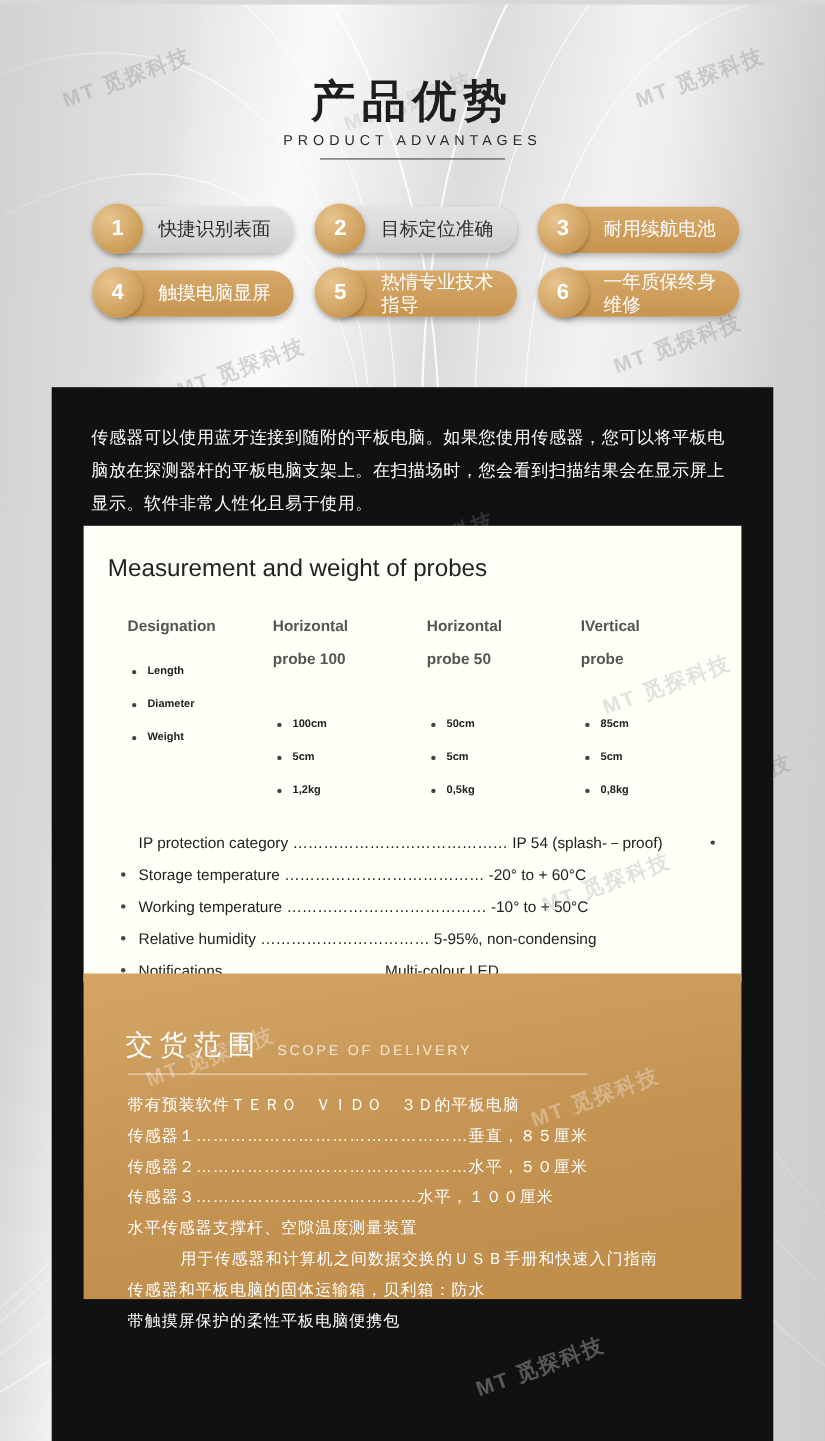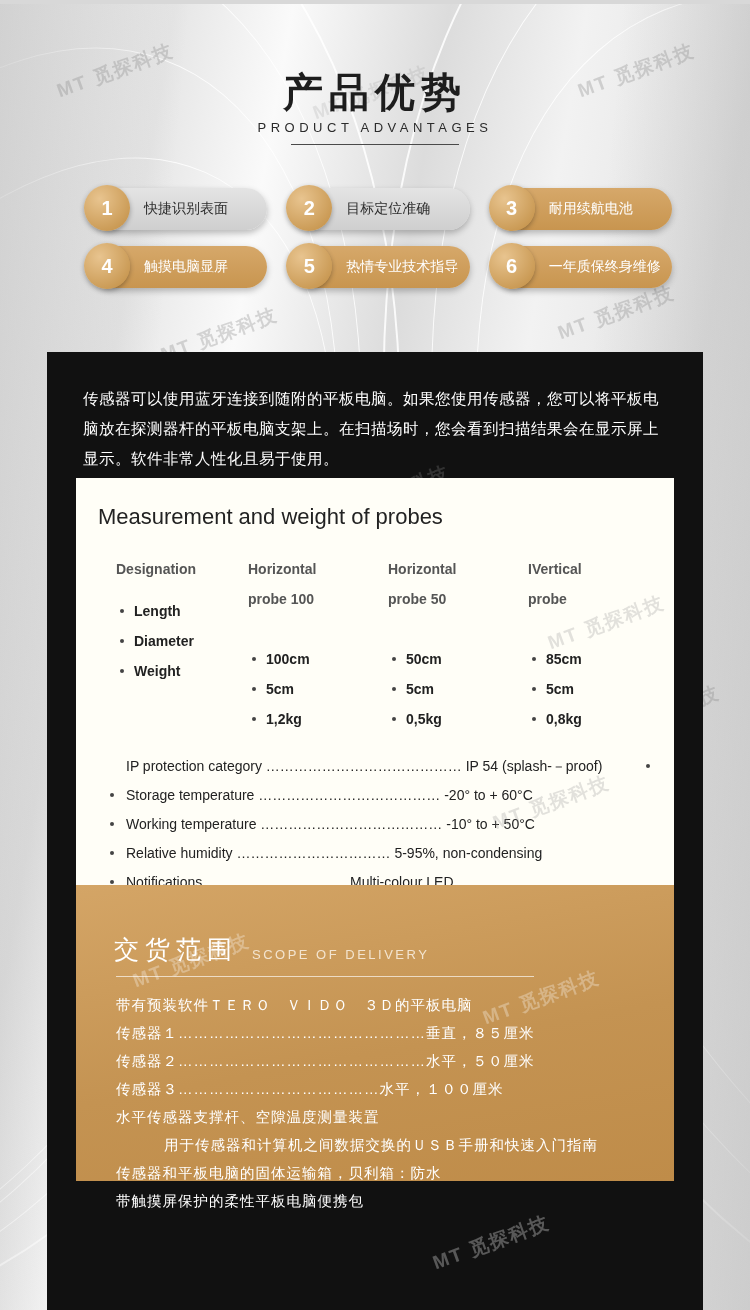--- a/index.html
+++ b/index.html
@@ -40,34 +40,34 @@
   .pills{position:absolute;left:92px;top:188px;width:580px;}
   .pill-row{display:flex;gap:27px;margin-bottom:16px;}
   .pill{position:relative;width:176px;height:42px;border-radius:21px;
         background:linear-gradient(180deg,#e4e4e4 0%,#cfcfcf 100%);
         box-shadow:0 3px 6px rgba(0,0,0,.25);display:flex;align-items:center;}
   .pill.tan{background:linear-gradient(180deg,#d6a86a 0%,#c8954f 100%);}
   .pill .num{position:absolute;left:-8px;top:-3px;width:46px;height:46px;border-radius:50%;
       background:radial-gradient(circle at 34% 30%,#e8c48f,#c08c41);
       color:#fff;font-size:20px;font-weight:bold;display:flex;align-items:center;justify-content:center;
       box-shadow:0 2px 5px rgba(0,0,0,.3);}
-  .pill .ptext{margin-left:52px;margin-right:10px;font-size:14px;color:#2e2e2e;line-height:1.25;}
+  .pill .ptext{margin-left:52px;margin-right:10px;font-size:17px;color:#2e2e2e;line-height:1.25;}
   .pill.tan .ptext{color:#fff;}
 
   
   .dark-panel{position:absolute;left:47px;top:352px;width:656px;height:958px;background:#111;}
   .intro{padding:32px 30px 0 36px;color:#fff;font-size:15.5px;line-height:30px;letter-spacing:.5px;}
 
   
   .spec{position:absolute;left:76px;top:478px;width:598px;height:415px;background:#fffef7;}
   .spec h2{margin:0;padding:26px 0 0 22px;font-size:22px;font-weight:normal;color:#222;}
   .tbl{margin:24px 0 0 40px;display:grid;grid-template-columns:132px 140px 140px 130px;font-weight:bold;}
   .tbl .hd{font-size:14px;color:#555;line-height:30px;}
   .tbl .cellcol{padding-top:12px;}
-  .li{font-size:14px;color:#222;line-height:30px;position:relative;padding-left:18px;}
+  .li{font-size:10px;color:#222;line-height:30px;position:relative;padding-left:18px;}
   .li:before{content:"";position:absolute;left:4px;top:13px;width:4px;height:4px;border-radius:50%;background:#444;}
   .rows{margin:18px 0 0 24px;}
   .rline{font-size:14px;color:#222;line-height:29px;position:relative;padding-left:26px;}
   .rline:before{content:"";position:absolute;left:10px;top:12px;width:4px;height:4px;border-radius:50%;background:#444;}
   .rline.noBullet:before{display:none;}
   .rline .trail-dot{position:absolute;right:24px;top:12px;width:4px;height:4px;border-radius:50%;background:#444;}
 
   
   .deliv{position:absolute;left:76px;top:885px;width:598px;height:296px;
          background:linear-gradient(170deg,#d4a566 0%,#c49352 55%,#bf8c49 100%);}

